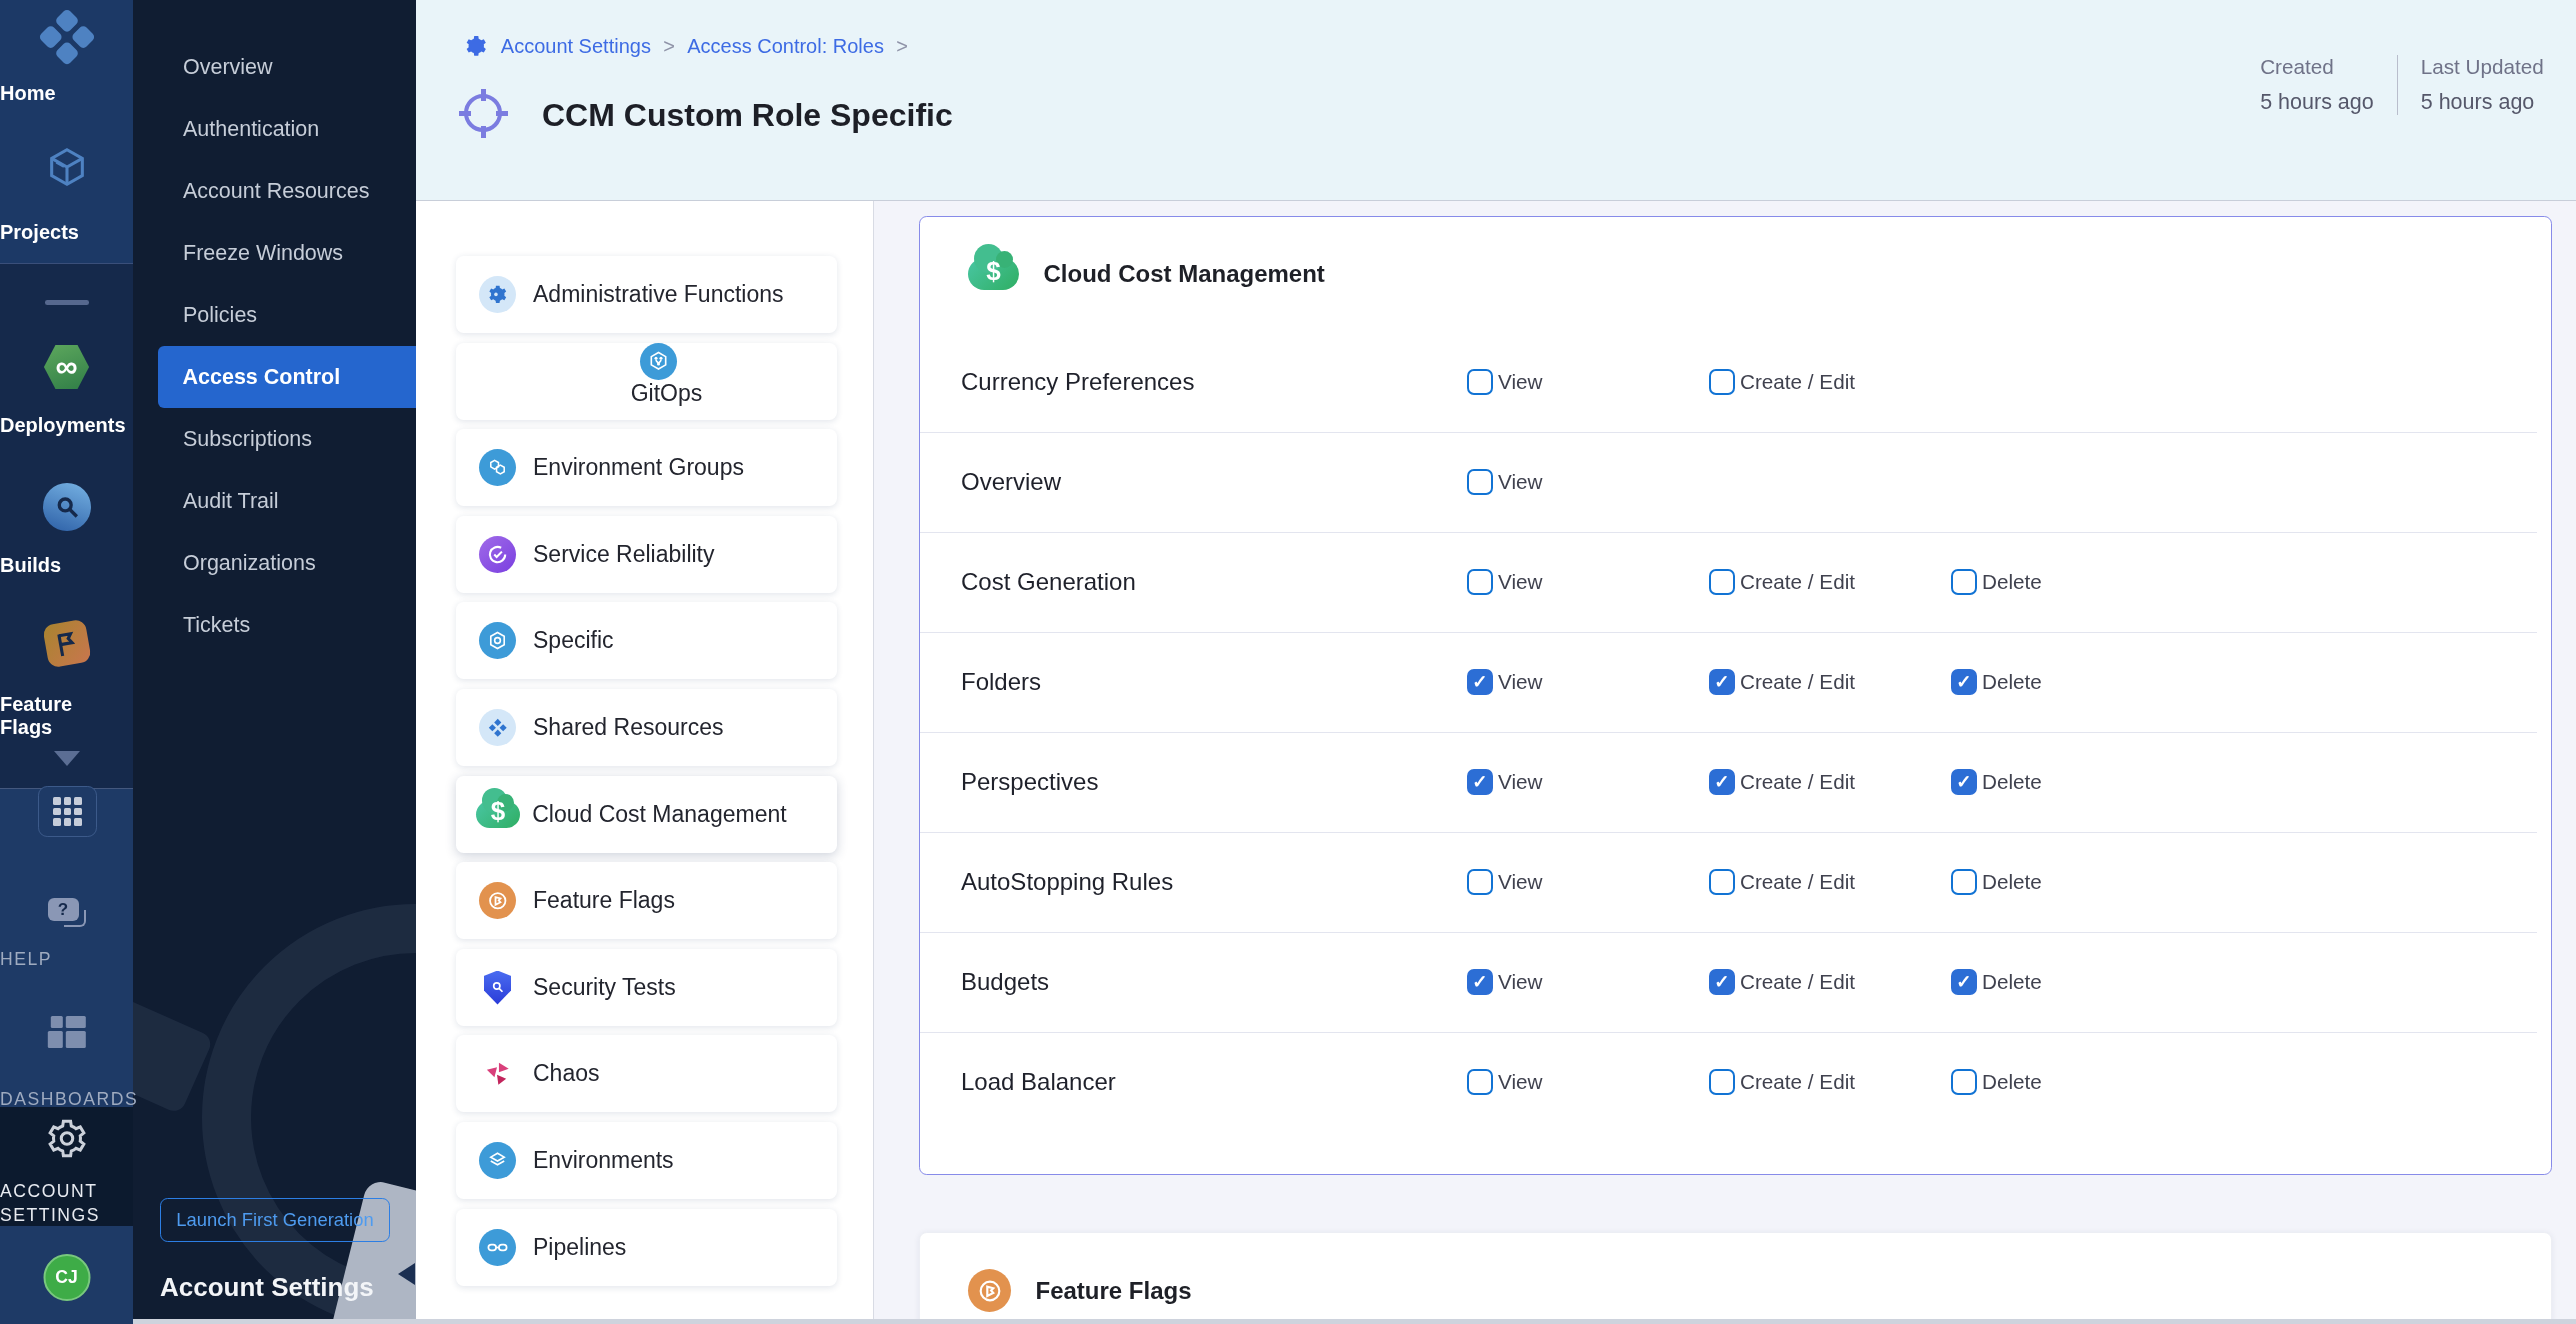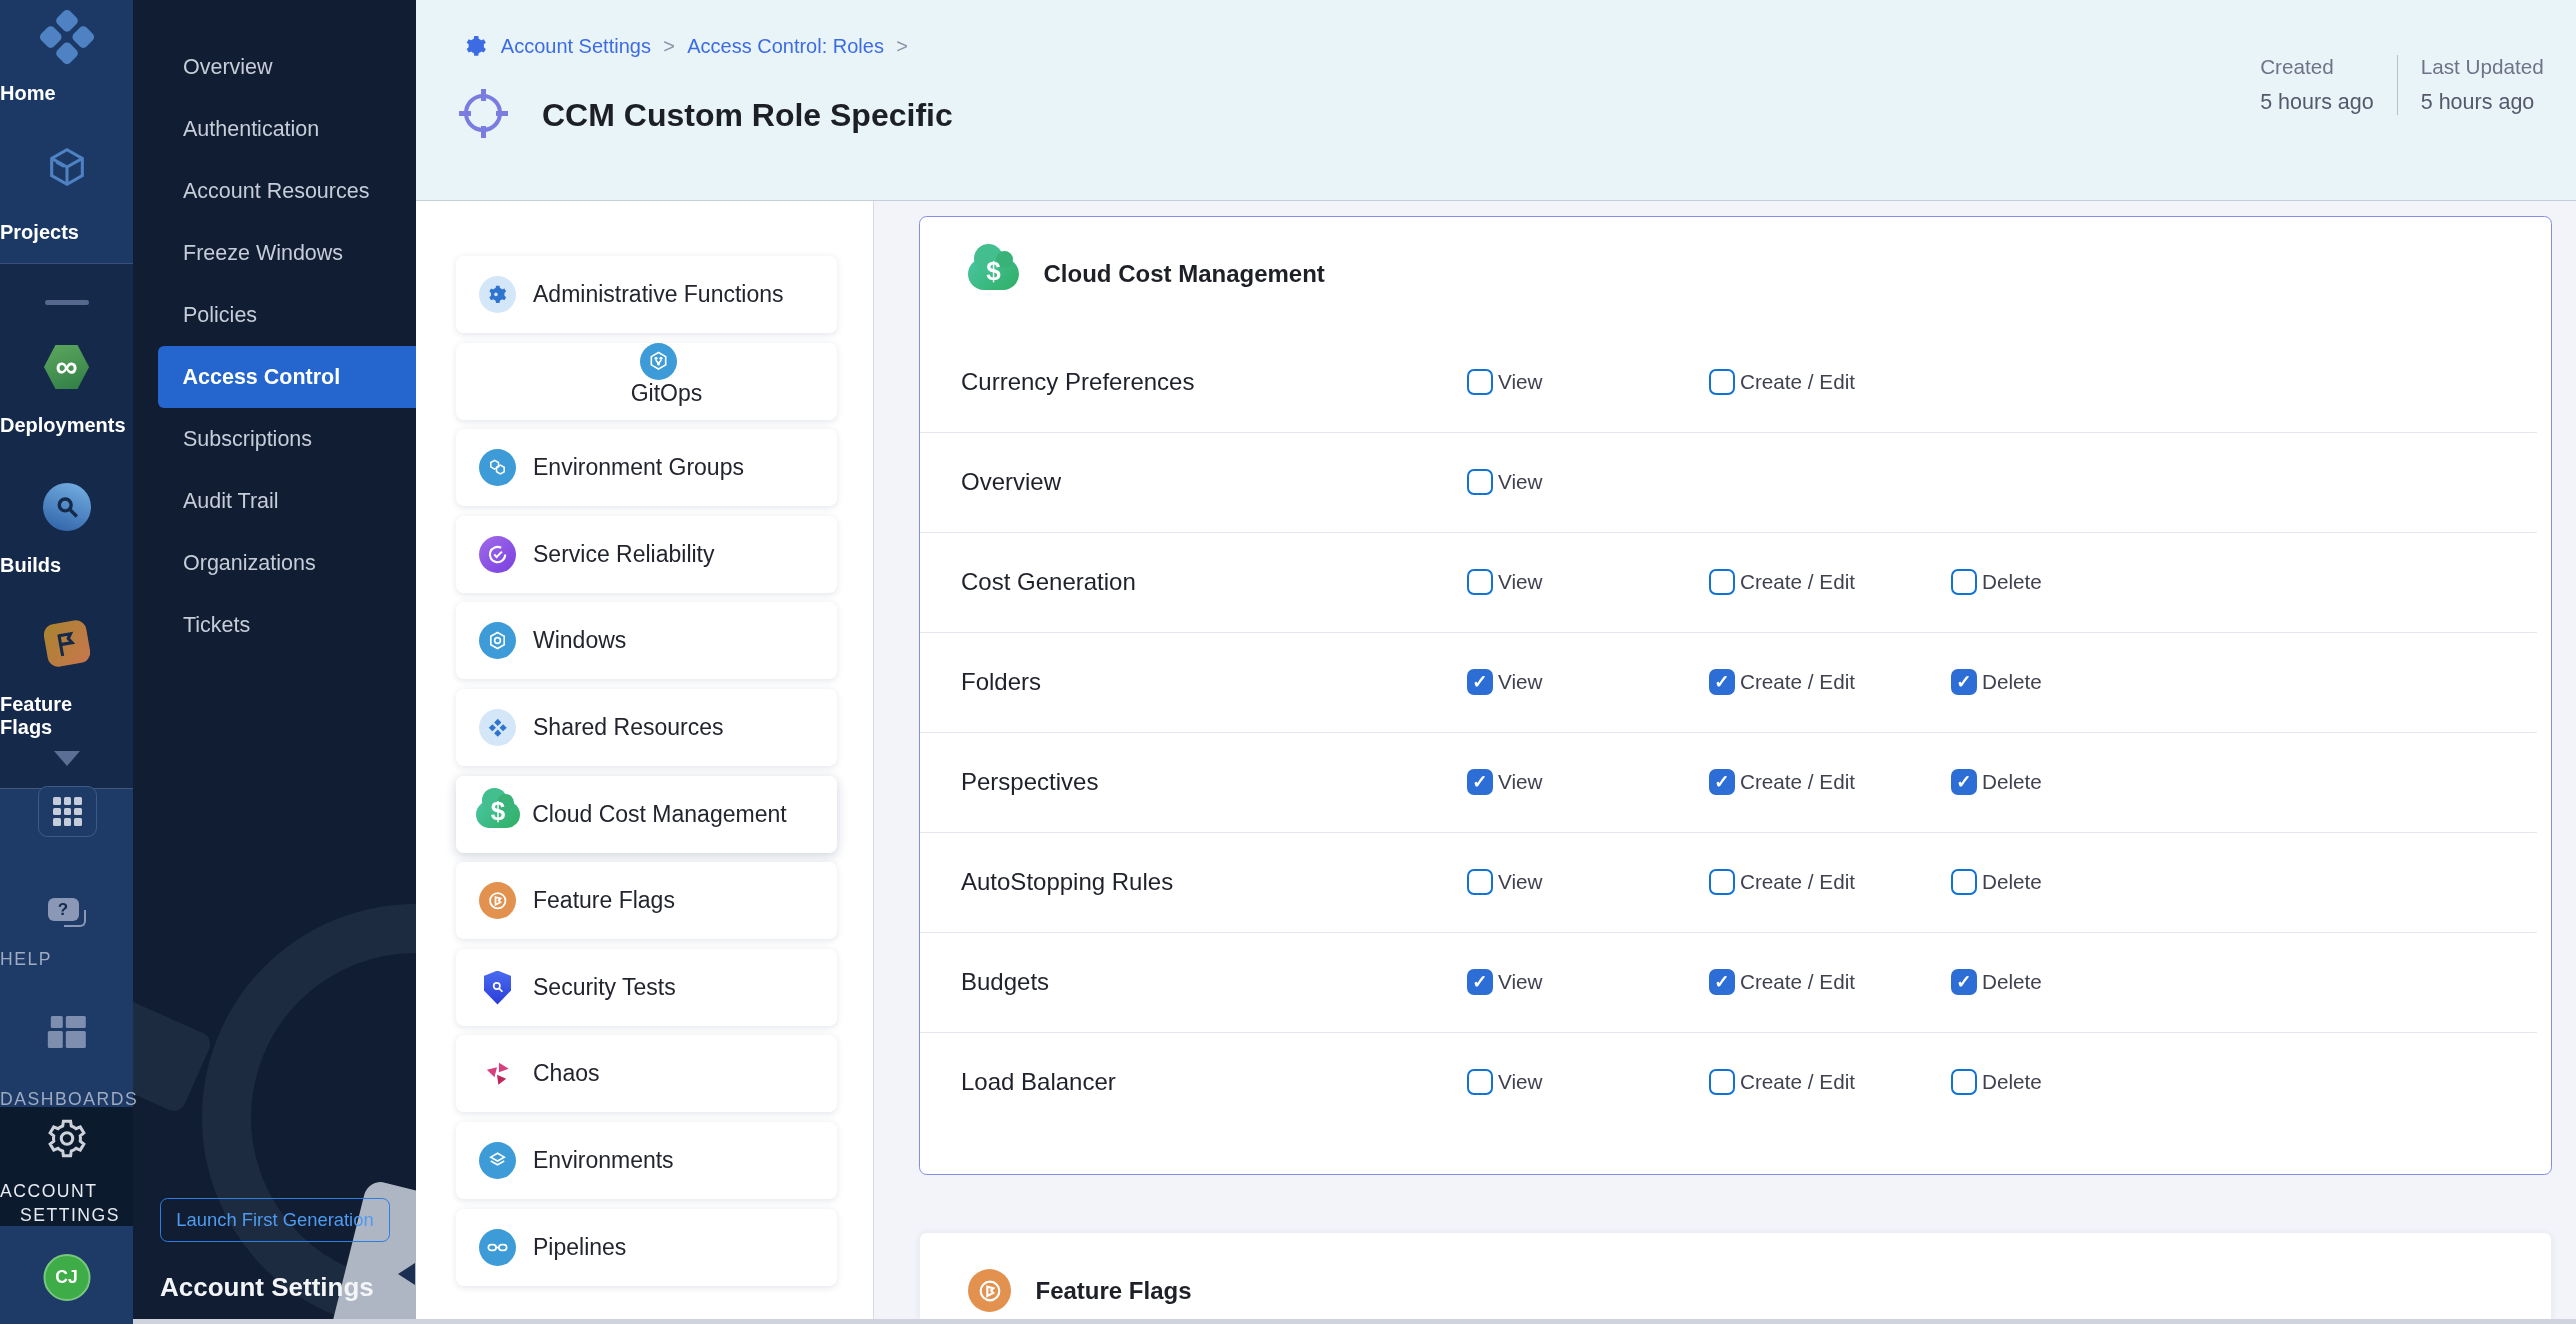--- a/index.html
+++ b/index.html
@@ -229,21 +229,21 @@
     </div>
     <div class="rail-label muted" style="top:1073px;">DASHBOARDS</div>
 
     <div class="rail-icon" style="top:1117px;">
       <svg width="43" height="43" viewBox="0 0 24 24" fill="none" stroke="#CCD1DA" stroke-width="1.7">
         <circle cx="12" cy="12" r="3.2"></circle>
         <path d="M19.4 13.5a7.5 7.5 0 0 0 0-3l2-1.6-2-3.4-2.4 1a7.5 7.5 0 0 0-2.6-1.5L14 2.4h-4L9.6 5a7.5 7.5 0 0 0-2.6 1.5l-2.4-1-2 3.4 2 1.6a7.5 7.5 0 0 0 0 3l-2 1.6 2 3.4 2.4-1a7.5 7.5 0 0 0 2.6 1.5l.4 2.6h4l.4-2.6a7.5 7.5 0 0 0 2.6-1.5l2.4 1 2-3.4z"></path>
       </svg>
     </div>
     <div class="rail-label muted" style="top:1165px;color:#E8EBF1;">ACCOUNT</div>
-    <div class="rail-label muted" style="top:1189px;color:#E8EBF1;padding-left:20px;">SETTINGS</div>
+    <div class="rail-label muted" style="top:1189px;color:#E8EBF1;">SETTINGS</div>
 
     <div class="rail-icon avatar" style="top:1254px;transform:translateX(-50%);">
       <span>CJ</span>
     </div>
   </nav>
 
   <aside class="sidebar">
     <div class="wm-ring"></div>
     <div class="wm-tooth1"></div>
     <div class="wm-tooth2"></div>
@@ -343,21 +343,21 @@
       <span class="rg-label">Service Reliability</span>
     </div>
 
     <div class="rg-item" style="top:401px;">
       <span class="circ c-blue">
         <svg width="23" height="23" viewBox="0 0 24 24" fill="none" stroke="#fff" stroke-width="1.7">
           <path d="M12 3.6l7 4v8.8l-7 4-7-4V7.6z"></path>
             <circle cx="12" cy="12" r="3"></circle>
         </svg>
       </span>
-      <span class="rg-label">Windows</span>
+      <span class="rg-label">Specific</span>
     </div>
 
     <div class="rg-item" style="top:488px;">
       <span class="circ c-light">
         <svg width="21.5" height="21.5" viewBox="0 0 24 24" fill="#2F74CF">
           <polygon points="12,2 16,6 12,10 8,6"></polygon>
             <polygon points="18,8 22,12 18,16 14,12"></polygon>
           <polygon points="6,8 10,12 6,16 2,12"></polygon>
             <polygon points="12,14 16,18 12,22 8,18"></polygon>
         </svg>

